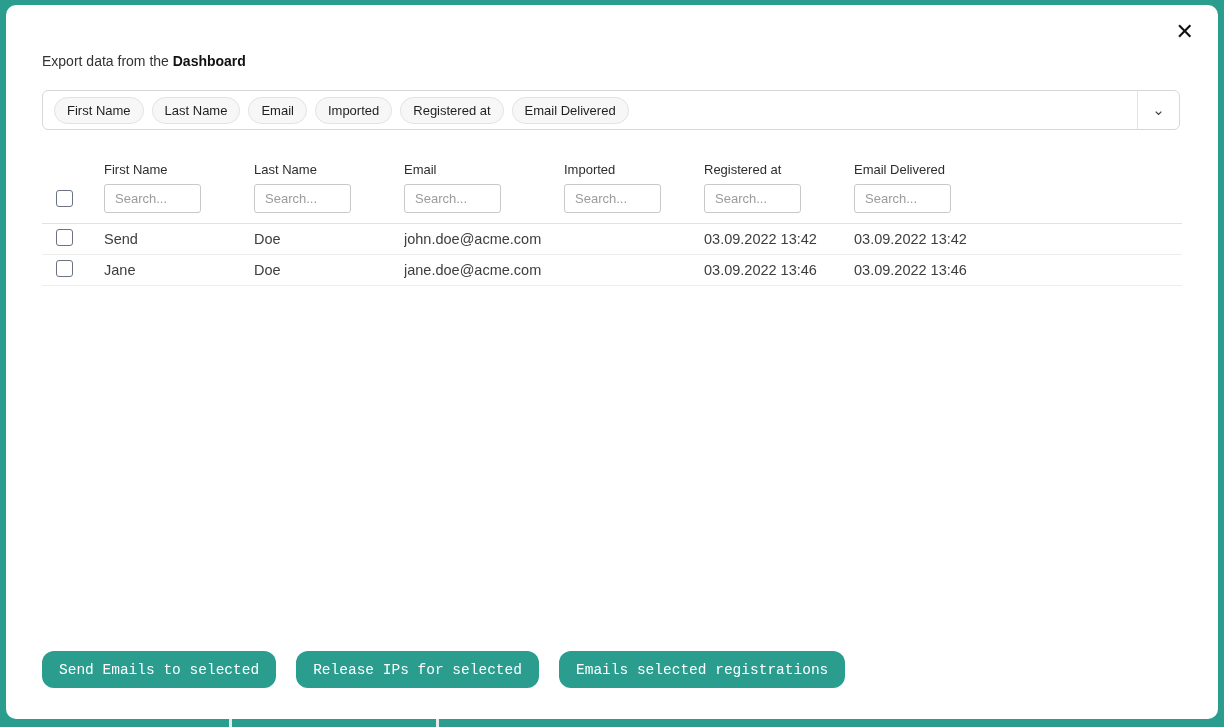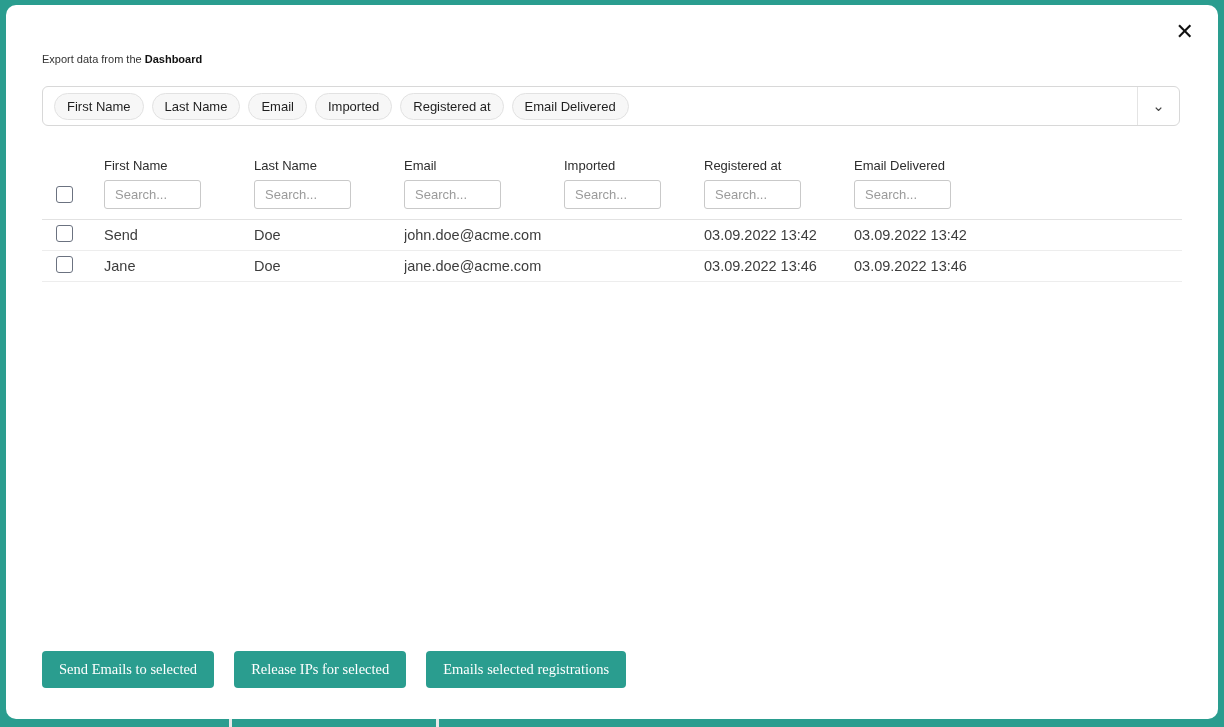--- a/index.html
+++ b/index.html
@@ -41,21 +41,21 @@
     margin: 48px 38px 0 36px;
   }
   .page-title {
     margin: 0;
     font-size: 25px;
     font-weight: 700;
     color: #111;
     letter-spacing: 0.2px;
   }
   .export-hint {
-    font-size: 11px;
+    font-size: 14px;
     color: #333;
     padding-bottom: 3px;
   }
   .export-link {
     font-weight: 700;
     color: #111;
     cursor: pointer;
   }
 
   .filter-bar {
@@ -144,25 +144,25 @@
   .actions {
     margin: 0 36px 31px 36px;
     margin-top: auto;
     display: flex;
     gap: 20px;
   }
   .action-btn {
     background: var(--accent, #2a9d8f);
     color: #fff;
     border: none;
-    border-radius: 4px;
+    border-radius: 12px;
     height: 37px;
     padding: 0 17px;
     font-size: 14.5px;
-    font-family: Liberation Serif, serif;
+    font-family: Liberation Mono, monospace;
     cursor: pointer;
   }
 
   .bg-artifact {
     position: absolute;
     bottom: 0;
     width: 3px;
     height: 8px;
     background: #e9e9e9;
   }

